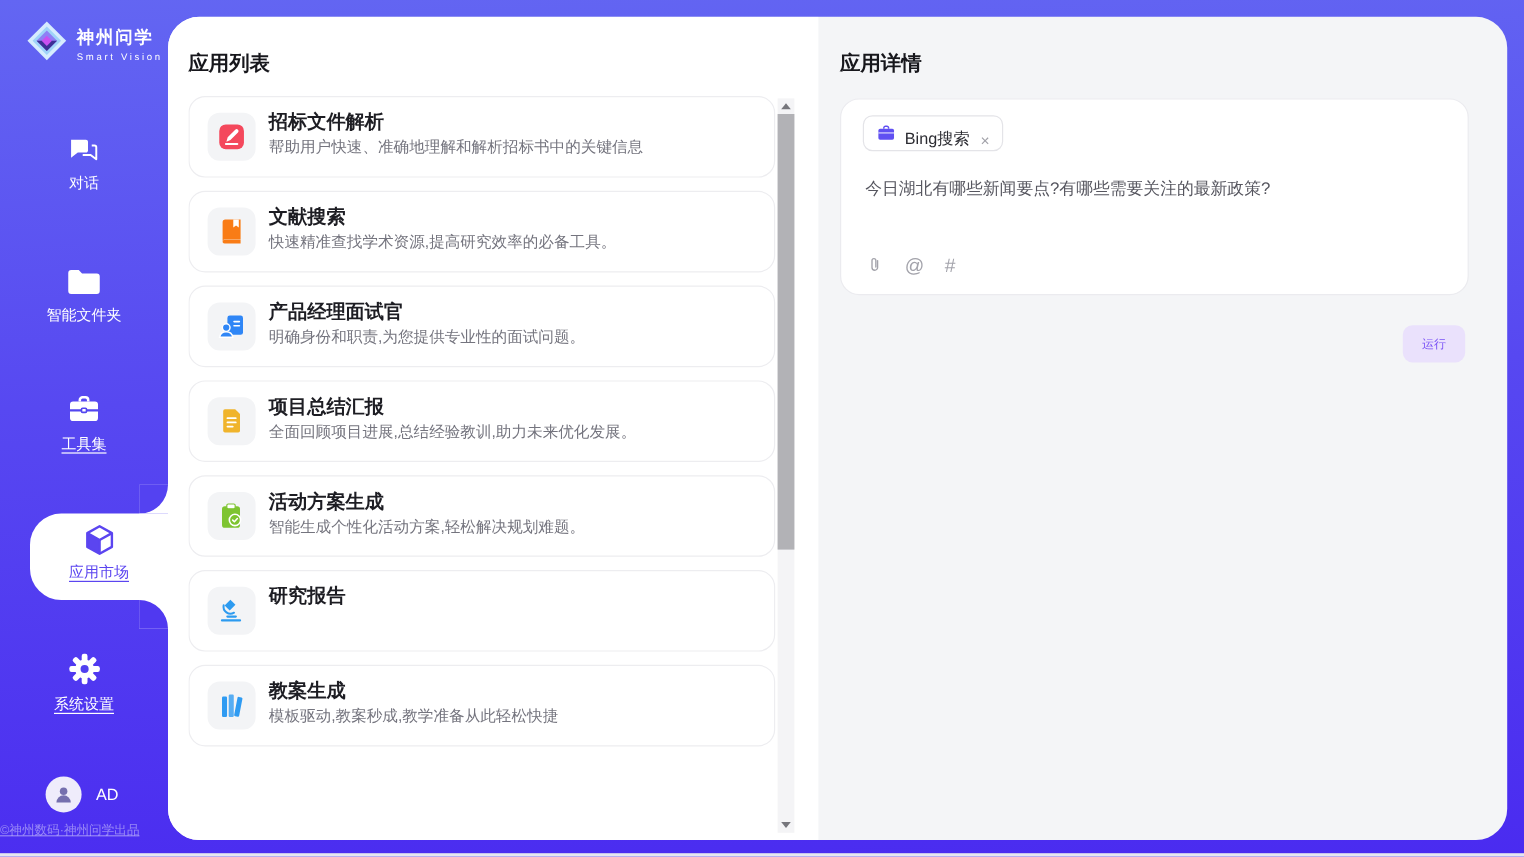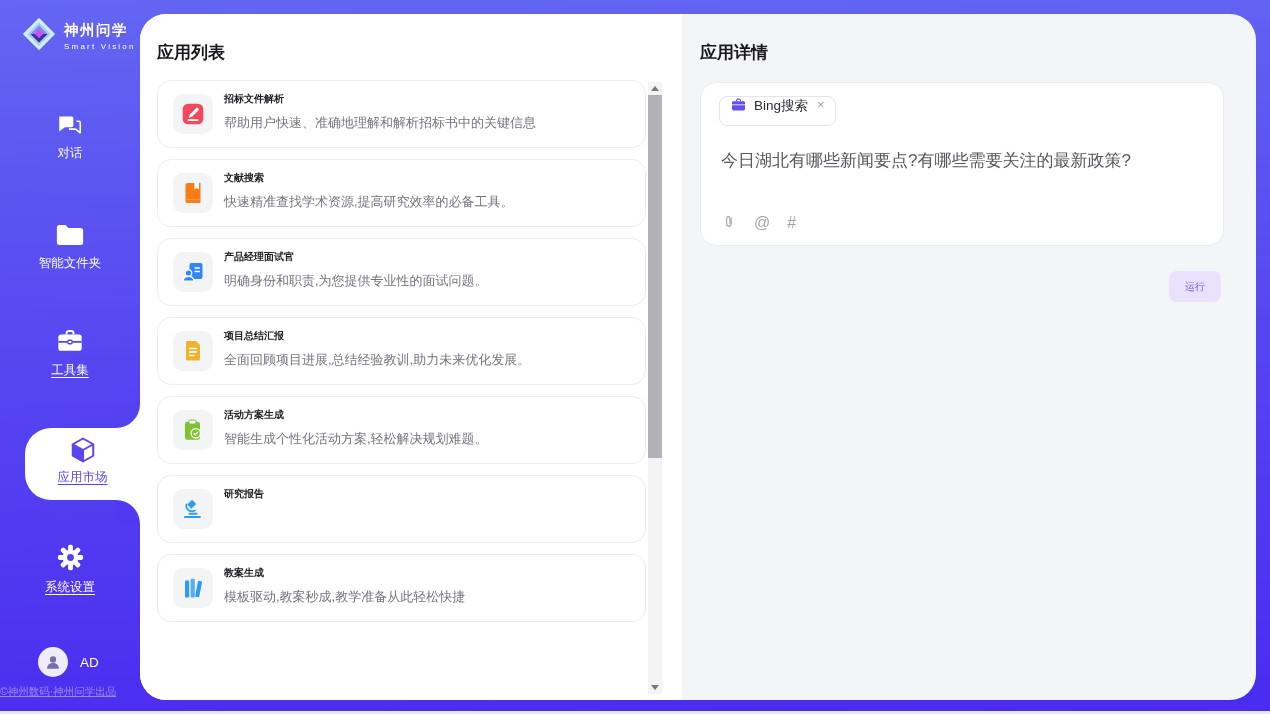--- a/index.html
+++ b/index.html
@@ -41,39 +41,39 @@
   .panel-title { position:absolute; font-size:17px; font-weight:bold; color:#17171c; }
 
   
   .list-viewport { position:absolute; left:17px; top:66px; width:490px; height:610px; overflow:hidden; }
   .card { position:relative; width:489px; height:68px; margin-bottom:11px; background:#fff;
     border:1px solid #ededf0; border-radius:14px; cursor:pointer; }
   .card.selected { background:#f2e9fe; border:1px solid #8b5cf6; box-shadow:0 1px 4px rgba(139,92,246,.25); }
   .icon-box { position:absolute; left:15px; top:13px; width:40px; height:40px; border-radius:10px;
     background:#f3f4f6; display:flex; align-items:center; justify-content:center; }
   .card.selected .icon-box { background:#fdfbff; }
-  .card-title { position:absolute; left:66px; top:11px; font-size:10px; font-weight:bold; color:#1d1d23; }
+  .card-title { position:absolute; left:66px; top:11px; font-size:16px; font-weight:bold; color:#1d1d23; }
   .card-desc { position:absolute; left:66px; top:33px; font-size:13px; color:#74747e; white-space:nowrap; }
 
   
   .scrollbar { position:absolute; left:508px; top:68px; width:14px; height:612px; background:#f4f4f6; }
   .sb-btn { position:absolute; left:0; width:14px; height:13px; display:flex; align-items:center; justify-content:center; cursor:pointer; }
   .sb-up { top:0; } .sb-down { bottom:0; }
   .tri-up { width:0; height:0; border-left:4px solid transparent; border-right:4px solid transparent; border-bottom:5px solid #76767c; }
   .tri-down { width:0; height:0; border-left:4px solid transparent; border-right:4px solid transparent; border-top:5px solid #76767c; }
   .sb-thumb { position:absolute; left:0; top:13px; width:14px; height:363px; background:#b2b2b6; cursor:pointer; }
 
   
   .detail-card { position:absolute; left:560px; top:68px; width:524px; height:164px;
     background:#fff; border:1px solid #ebebef; border-radius:16px; }
-  .chip { position:absolute; left:18px; top:13px; height:30px; display:inline-flex; align-items:flex-start;
+  .chip { position:absolute; left:18px; top:13px; height:30px; display:inline-flex; align-items:flex-end;
     gap:7px; padding:0 10px; background:#fff; border:1px solid #e4e4e8; border-radius:8px; cursor:pointer; }
   .chip-label { font-size:13.5px; color:#2b2b31; }
   .chip-close { font-size:13px; color:#a1a1a8; margin-left:2px; cursor:pointer; }
-  .query-text { position:absolute; left:20px; top:66px; width:480px; font-size:17px; color:#56565f; cursor:text; }
+  .query-text { position:absolute; left:20px; top:66px; width:480px; font-size:14px; color:#56565f; cursor:text; }
   .tool-row { position:absolute; left:20px; bottom:12px; display:flex; align-items:center; gap:17px; }
   .tool-glyph { font-size:16px; color:#a3a3ab; cursor:pointer; line-height:1; }
   .run-btn { position:absolute; right:35px; top:257px; min-width:52px; height:31px; padding:0 13px;
     background:#eae1fc; color:#7a52f6; font-size:10px; border:none; border-radius:8px; cursor:pointer;
     display:flex; align-items:center; justify-content:center; font-family:inherit; }
 </style>
 </head>
 <body>
 
 <div class="logo">

